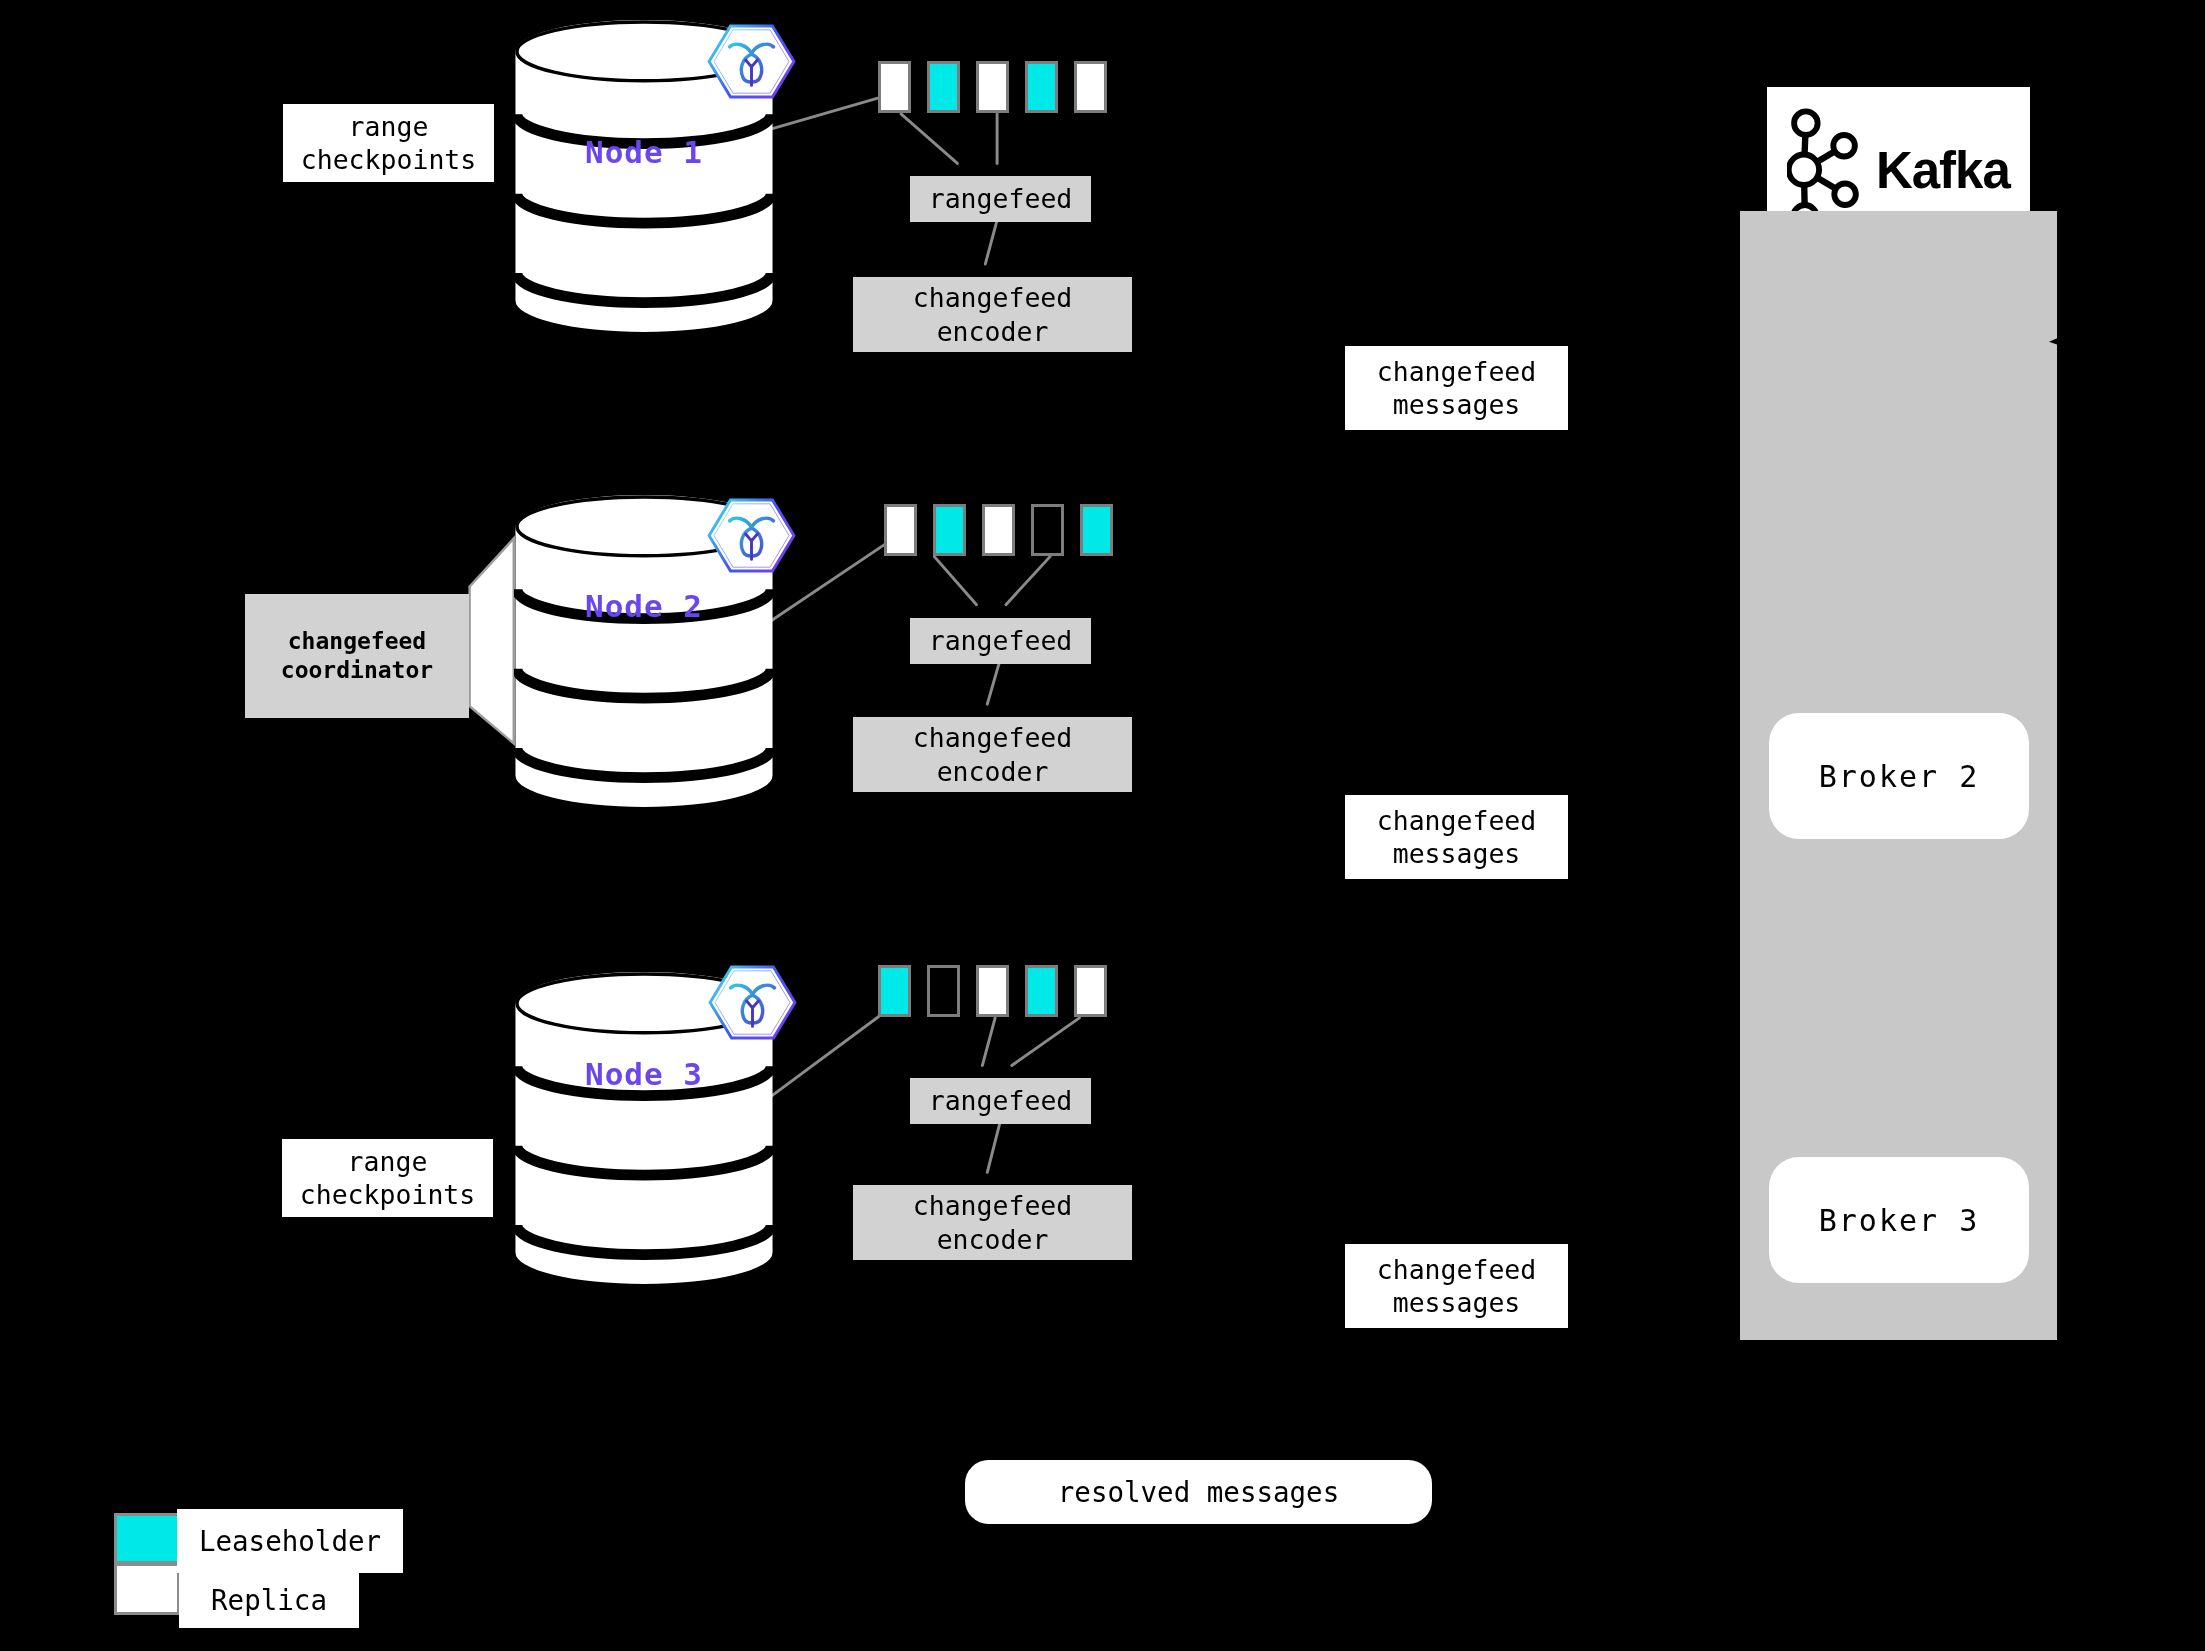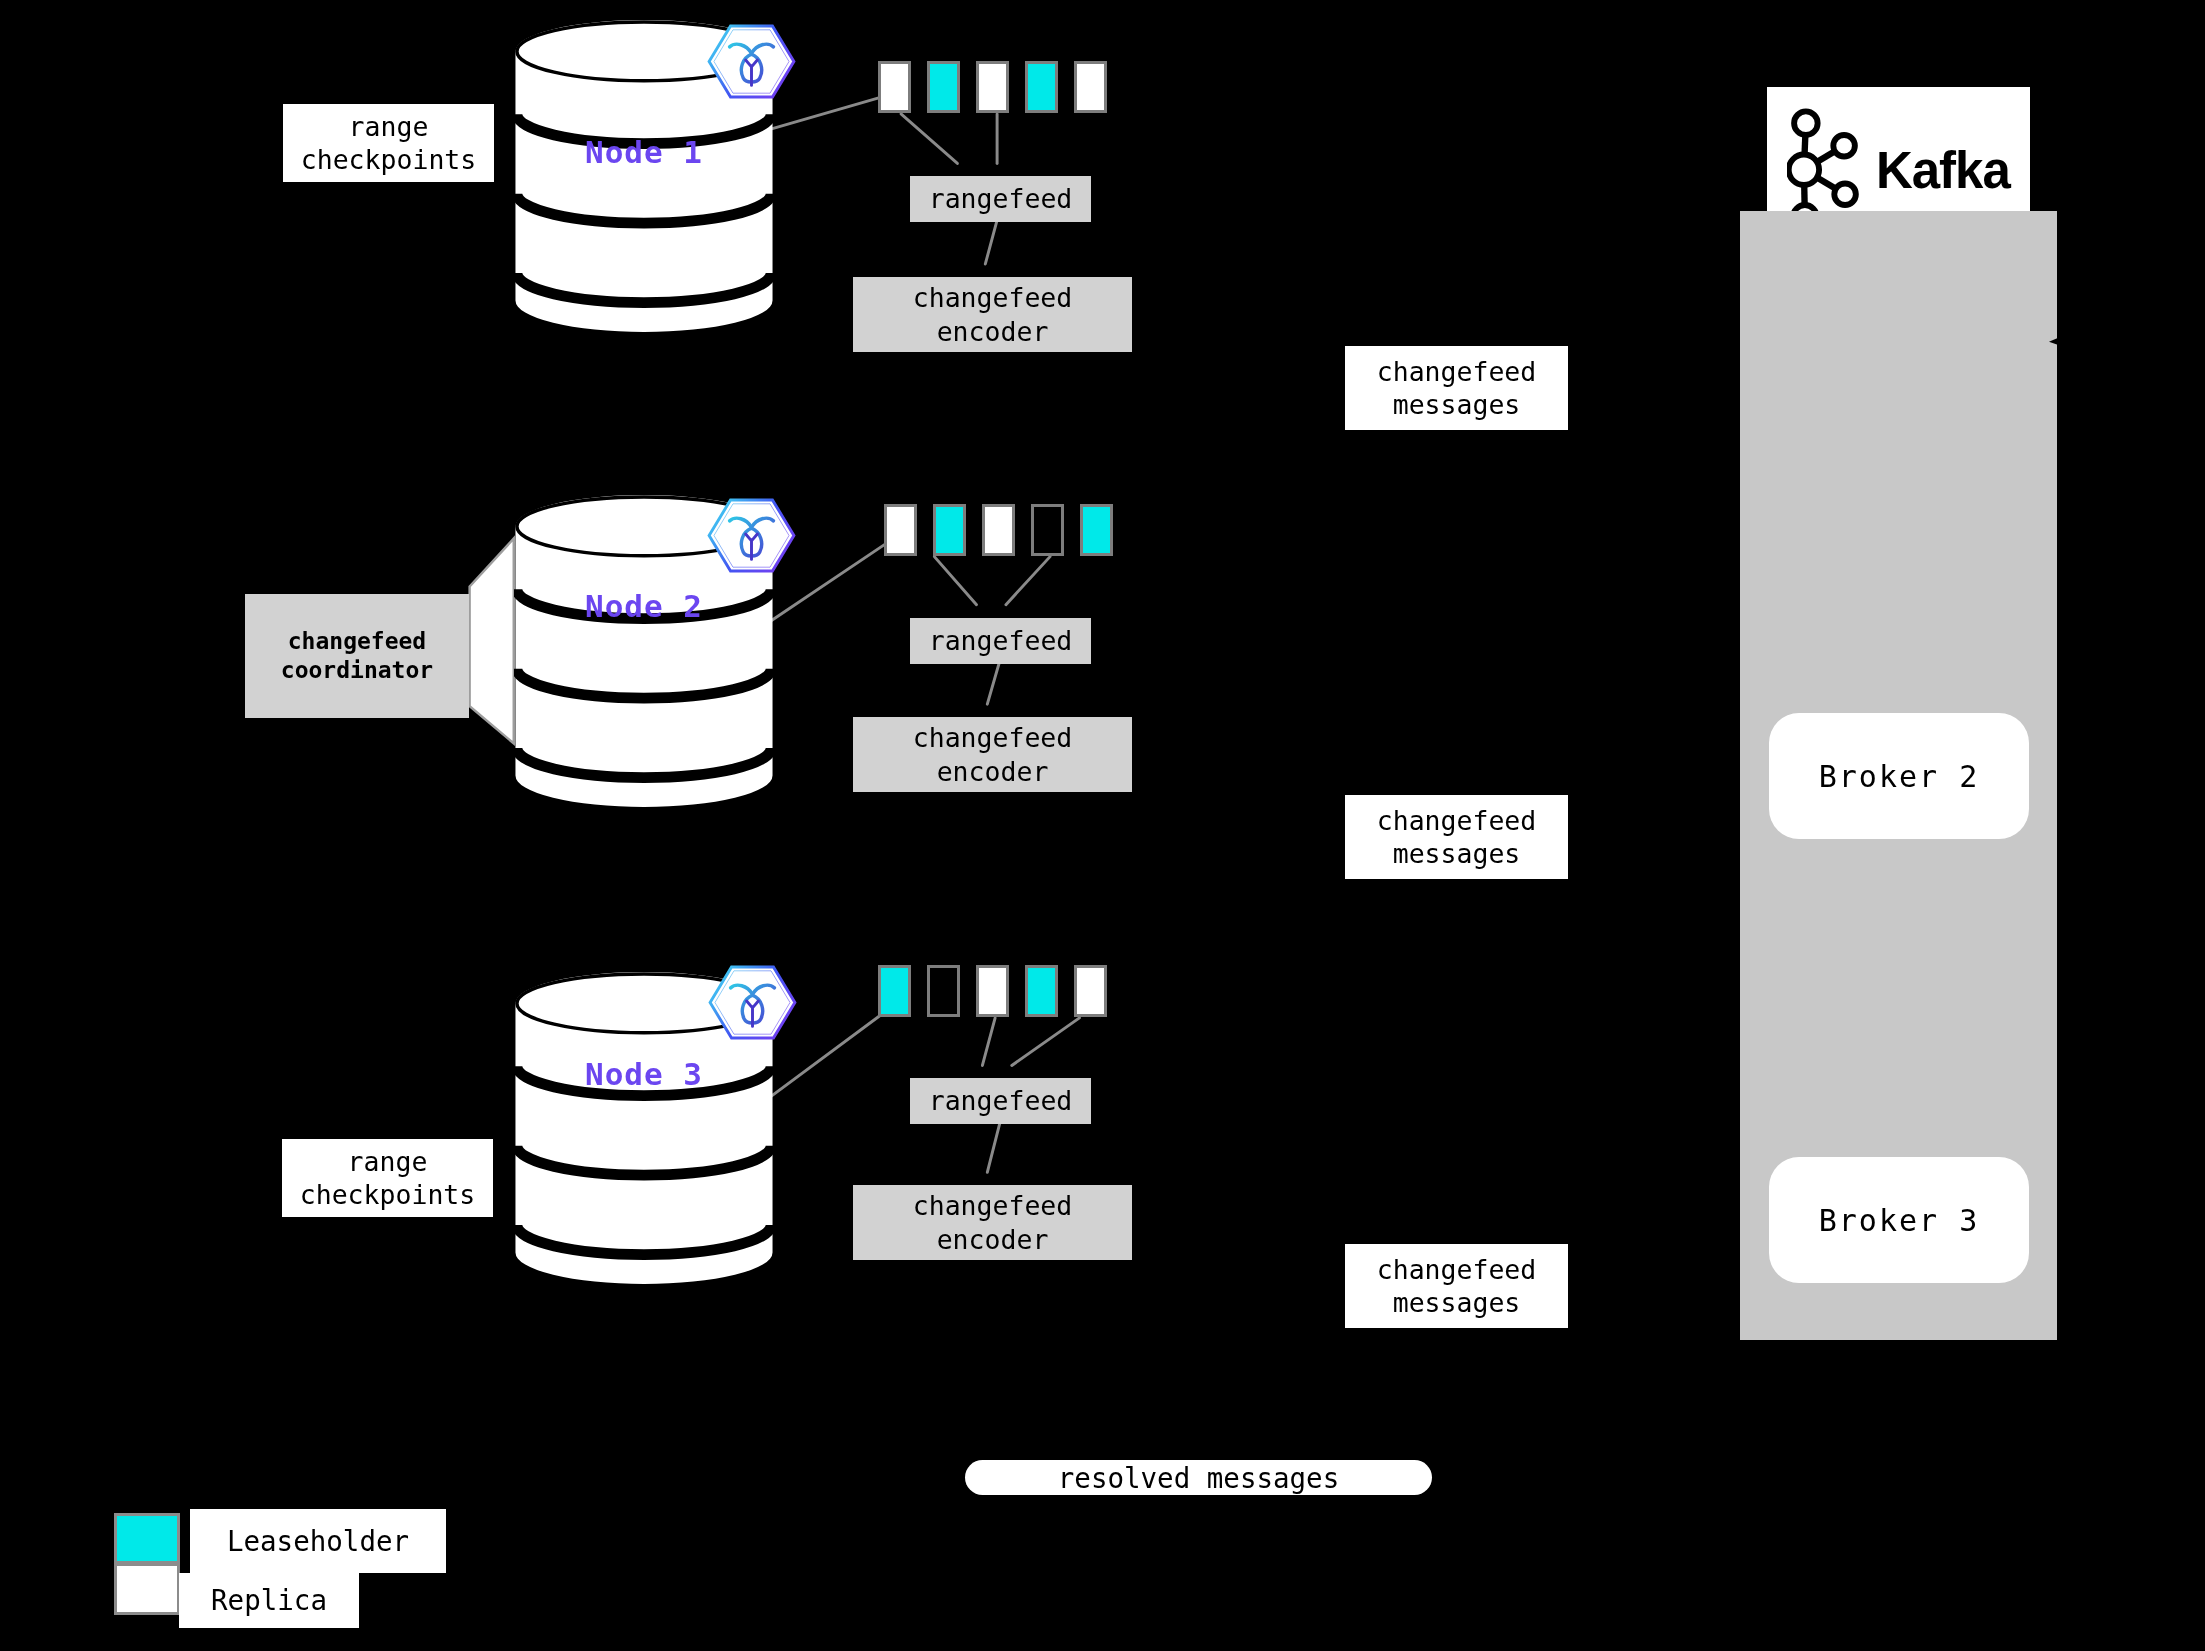--- a/index.html
+++ b/index.html
@@ -169,21 +169,21 @@
 
   <div class="abs" style="left:1740px;top:211px;width:317px;height:1129px;background:var(--container,#c8c8c8)"></div>
 
   <div class="broker" style="top:713px">Broker 2</div>
   <div class="broker" style="top:1157px">Broker 3</div>
 
   <svg class="abs" style="left:2048px;top:329px" width="31" height="23.5" viewBox="0 0 64 48">
     <polygon points="2,26 54,4 54,44" fill="#000"></polygon>
   </svg>
 
-  <div class="pill" style="left:965px;top:1460px;width:467px;height:35px">resolved messages</div>
+  <div class="pill" style="left:965px;top:1460px;width:467px;height:64px">resolved messages</div>
 
   <div class="legend-swatch square leaseholder" style="left:114px;top:1513px;width:66px;height:51px"></div>
   <div class="legend-swatch square replica" style="left:114px;top:1563px;width:66px;height:52px"></div>
-  <div class="wlabel" style="left:190px;top:1509px;width:256px;height:64px;font-size:27.5px">Leaseholder</div>
+  <div class="wlabel" style="left:177px;top:1509px;width:226px;height:64px;font-size:27.5px">Leaseholder</div>
   <div class="wlabel" style="left:179px;top:1573px;width:180px;height:55px;font-size:27.5px">Replica</div>
 
 </div>
 
 
 </body></html>

